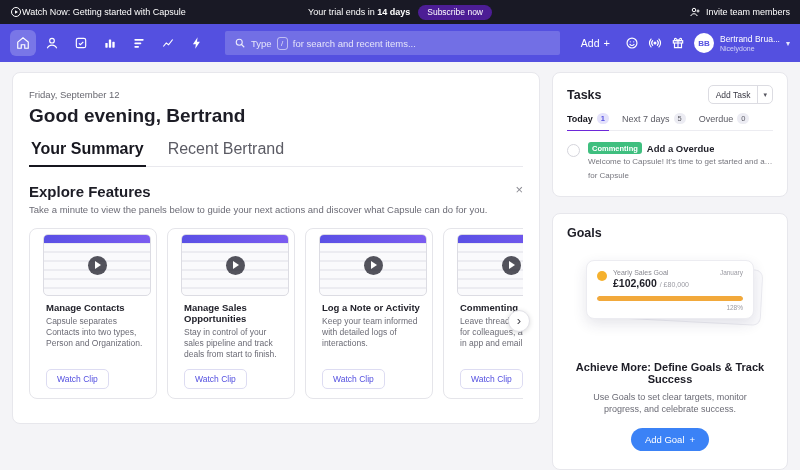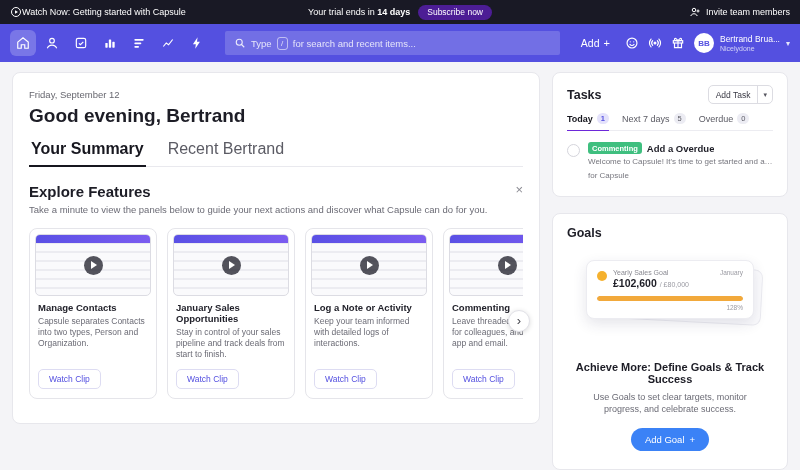--- a/index.html
+++ b/index.html
@@ -47,21 +47,21 @@
   .tab { font-size:16px; padding:0 2px 7px; color:#5b5b64; cursor:pointer; }
   .tab.active { font-weight:bold; color:#17171f; border-bottom:2px solid #17171f; margin-bottom:-1px; }
 
   .explore-head { display:flex; align-items:flex-start; margin-top:16px; }
   .explore-title { font-size:15px; font-weight:bold; }
   .explore-sub { font-size:9.5px; color:#6b6b75; margin-top:4px; }
   .close-x { margin-left:auto; color:#8b8b93; font-size:13px; line-height:13px; cursor:pointer; background:none; border:none; font-family:inherit; }
 
   .strip-wrap { position:relative; margin-top:13px; }
   .strip { display:flex; gap:10px; overflow:hidden; }
-  .fcard { flex:0 0 128px; border:1px solid #e5e5ea; border-radius:8px; display:flex; flex-direction:column; background:#fff; }
+  .fcard { flex:0 0 128px; border:1px solid #e5e5ea; border-radius:8px; display:flex; flex-direction:column; background:#fff;padding-left:8px; }
   .thumb { margin:5px 5px 3px; height:62px; border-radius:5px; border:1px solid #dcdce3; position:relative; overflow:hidden; cursor:pointer;
            background:repeating-linear-gradient(#fafafc 0 7px, #ececf1 7px 9px); }
   .t-top { height:8px; background:linear-gradient(90deg,#5a50e5,#7b5cf0); }
   .play-ovl { position:absolute; top:50%; left:50%; width:19px; height:19px; margin:-9.5px 0 0 -9.5px; background:rgba(18,18,30,.72); border-radius:50%; display:flex; align-items:center; justify-content:center; }
   .play-tri { width:0; height:0; border-left:6px solid #fff; border-top:4px solid transparent; border-bottom:4px solid transparent; margin-left:2px; }
   .fc-title { font-size:9.5px; font-weight:bold; padding:3px 8px 0; color:#22222b; }
   .fc-desc { font-size:8.5px; color:#6b6b75; padding:3px 8px 0; line-height:1.32; flex:1; }
   .watch { margin:8px 8px 9px; align-self:flex-start; background:#fff; border:1px solid #dddcf2; color:#5450e0; font-size:8.5px; font-weight:normal; border-radius:5px; padding:4px 10px; cursor:pointer; font-family:inherit; }
   .next-btn { position:absolute; right:-7px; top:82px; width:22px; height:22px; border-radius:50%; background:#fff; border:1px solid #e2e2e8; box-shadow:0 1px 5px rgba(0,0,0,.14); display:flex; align-items:center; justify-content:center; font-size:13px; color:#44444c; cursor:pointer; padding:0 0 2px; font-family:inherit; }
 
@@ -255,21 +255,21 @@
           <button class="watch">Watch Clip</button>
         </article>
 
         <article class="fcard">
           <div class="thumb">
             <div class="t-top"></div>
             <div class="play-ovl">
                 <span class="play-tri"></span>
               </div>
           </div>
-          <h3 class="fc-title">January Sales Opportunities</h3>
+          <h3 class="fc-title">Manage Sales Opportunities</h3>
           <p class="fc-desc">Stay in control of your sales pipeline and track deals from start to finish.</p>
           <button class="watch">Watch Clip</button>
         </article>
 
         <article class="fcard">
           <div class="thumb">
             <div class="t-top"></div>
             <div class="play-ovl">
                 <span class="play-tri"></span>
               </div>

